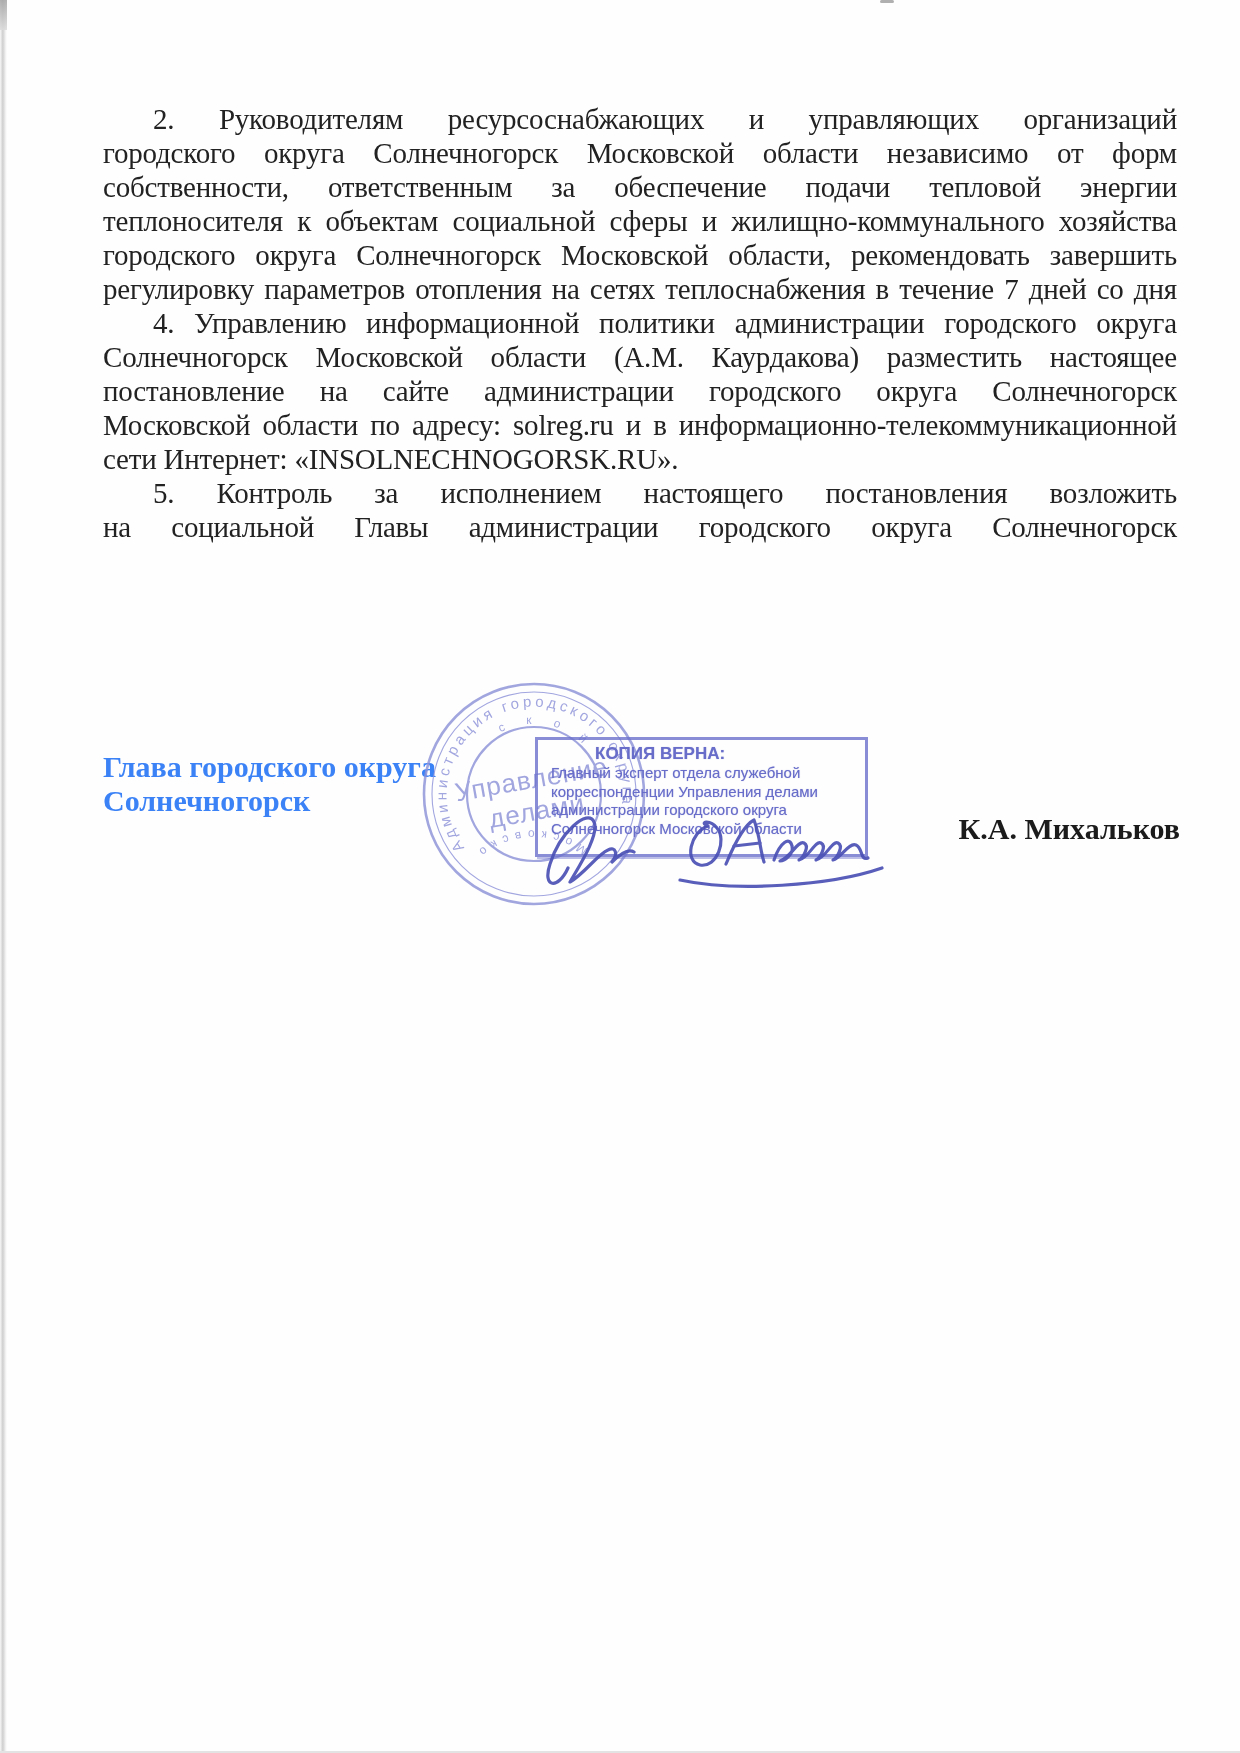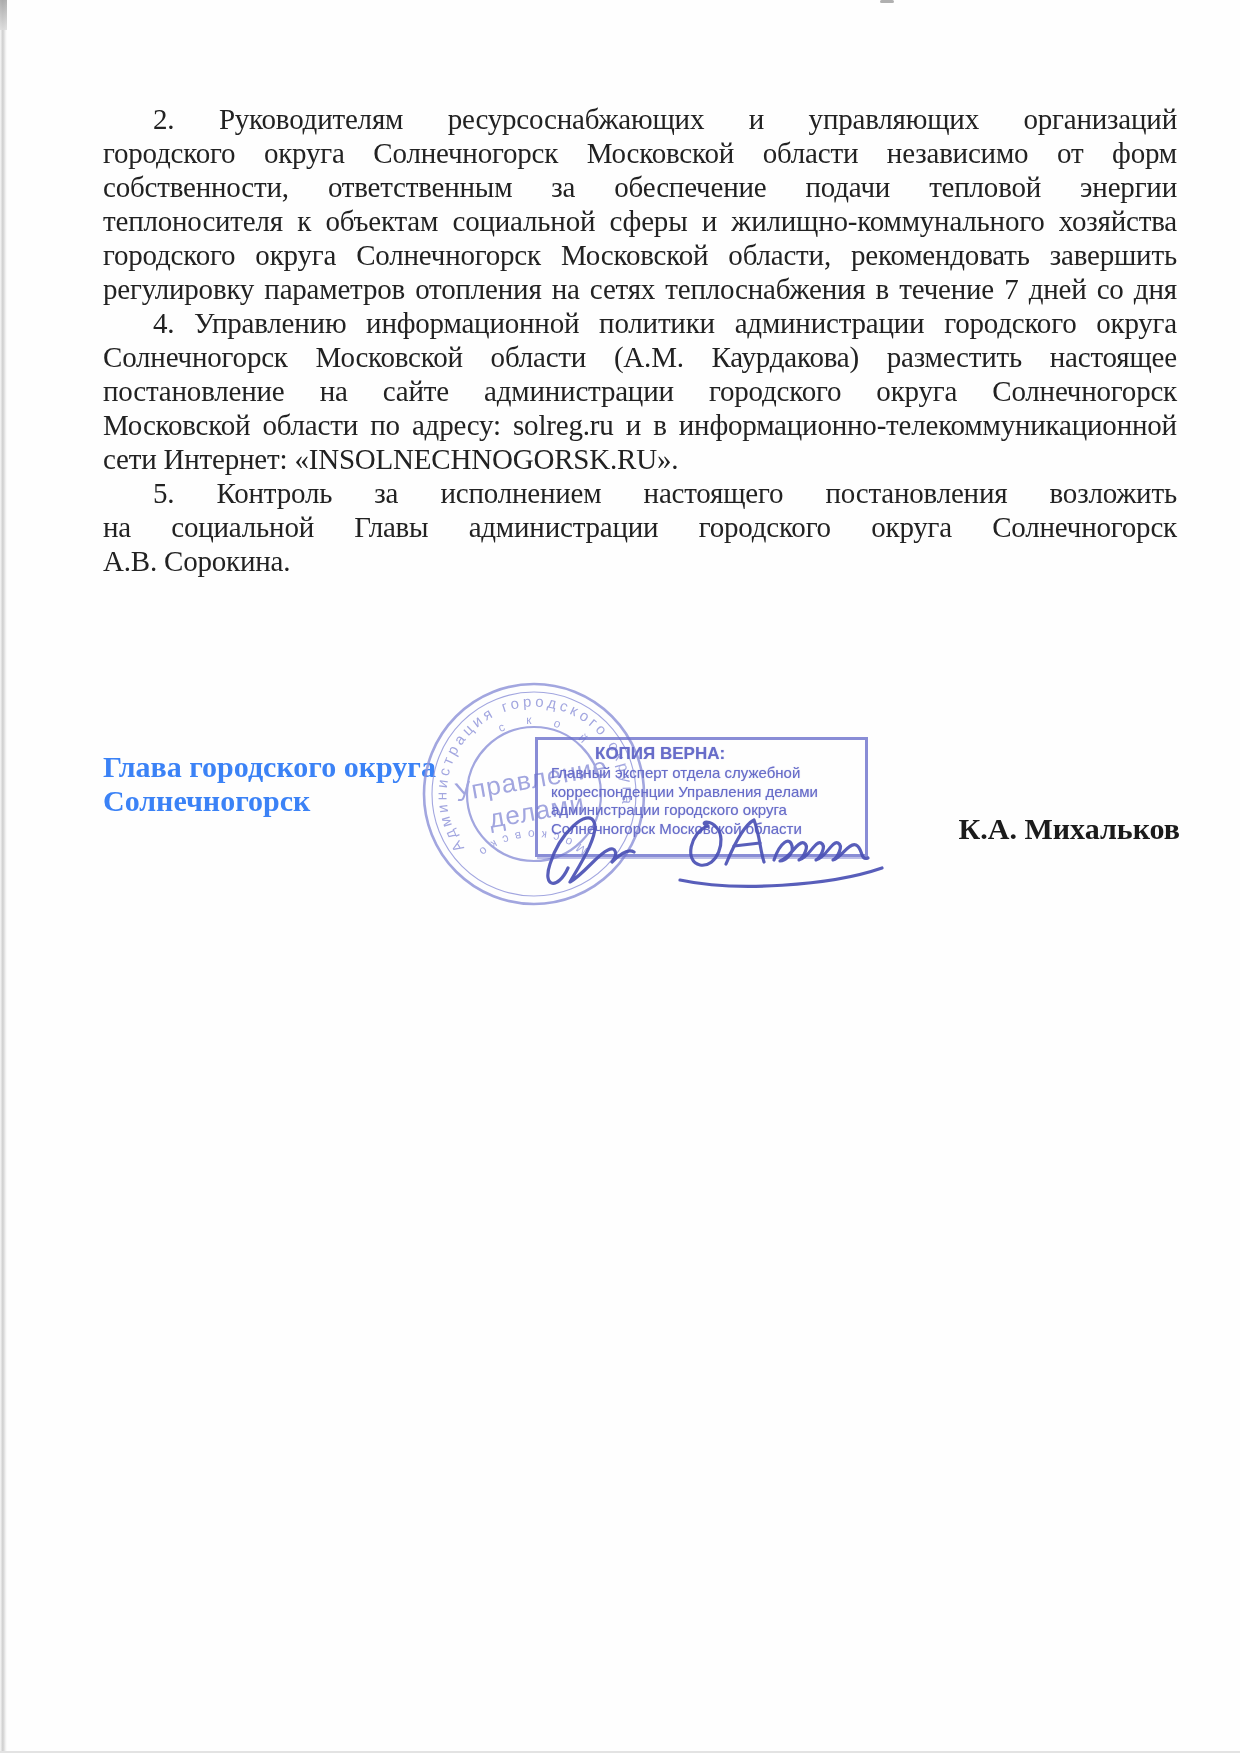--- a/index.html
+++ b/index.html
@@ -103,21 +103,20 @@
       <div class="line flexline"><span>теплоносителя</span><span>к</span><span>объектам</span><span>социальной</span><span>сферы</span><span>и</span><span>жилищно-коммунального</span><span>хозяйства</span></div>
       <div class="line flexline"><span>городского</span><span>округа</span><span>Солнечногорск</span><span>Московской</span><span>области,</span><span>рекомендовать</span><span>завершить</span></div>
       <div class="line flexline"><span>регулировку</span><span>параметров</span><span>отопления</span><span>на</span><span>сетях</span><span>теплоснабжения</span><span>в</span><span>течение</span><span>7</span><span>дней</span><span>со</span><span>дня</span></div>
       <div class="line flexline ind"><span>4.</span><span>Управлению</span><span>информационной</span><span>политики</span><span>администрации</span><span>городского</span><span>округа</span></div>
       <div class="line flexline"><span>Солнечногорск</span><span>Московской</span><span>области</span><span>(А.М.</span><span>Каурдакова)</span><span>разместить</span><span>настоящее</span></div>
       <div class="line flexline"><span>постановление</span><span>на</span><span>сайте</span><span>администрации</span><span>городского</span><span>округа</span><span>Солнечногорск</span></div>
       <div class="line flexline"><span>Московской</span><span>области</span><span>по</span><span>адресу:</span><span>solreg.ru</span><span>и</span><span>в</span><span>информационно-телекоммуникационной</span></div>
       <div class="line plain">сети Интернет: «INSOLNECHNOGORSK.RU».</div>
       <div class="line flexline ind"><span>5.</span><span>Контроль</span><span>за</span><span>исполнением</span><span>настоящего</span><span>постановления</span><span>возложить</span></div>
       <div class="line flexline"><span>на</span><span>социальной</span><span>Главы</span><span>администрации</span><span>городского</span><span>округа</span><span>Солнечногорск</span></div>
-      <div class="line plain">А.В. Сорокина.</div>
     </main>
 
   <div class="sig-left">
     <div>Глава городского округа</div>
     <div>Солнечногорск</div>
   </div>
   <div class="sig-name">К.А. Михальков</div>
 
   <svg class="seal" viewBox="0 0 232 232" aria-hidden="true">
     <circle cx="116" cy="116" r="110" fill="none" stroke="#8e93d9" stroke-width="2.6"></circle>

